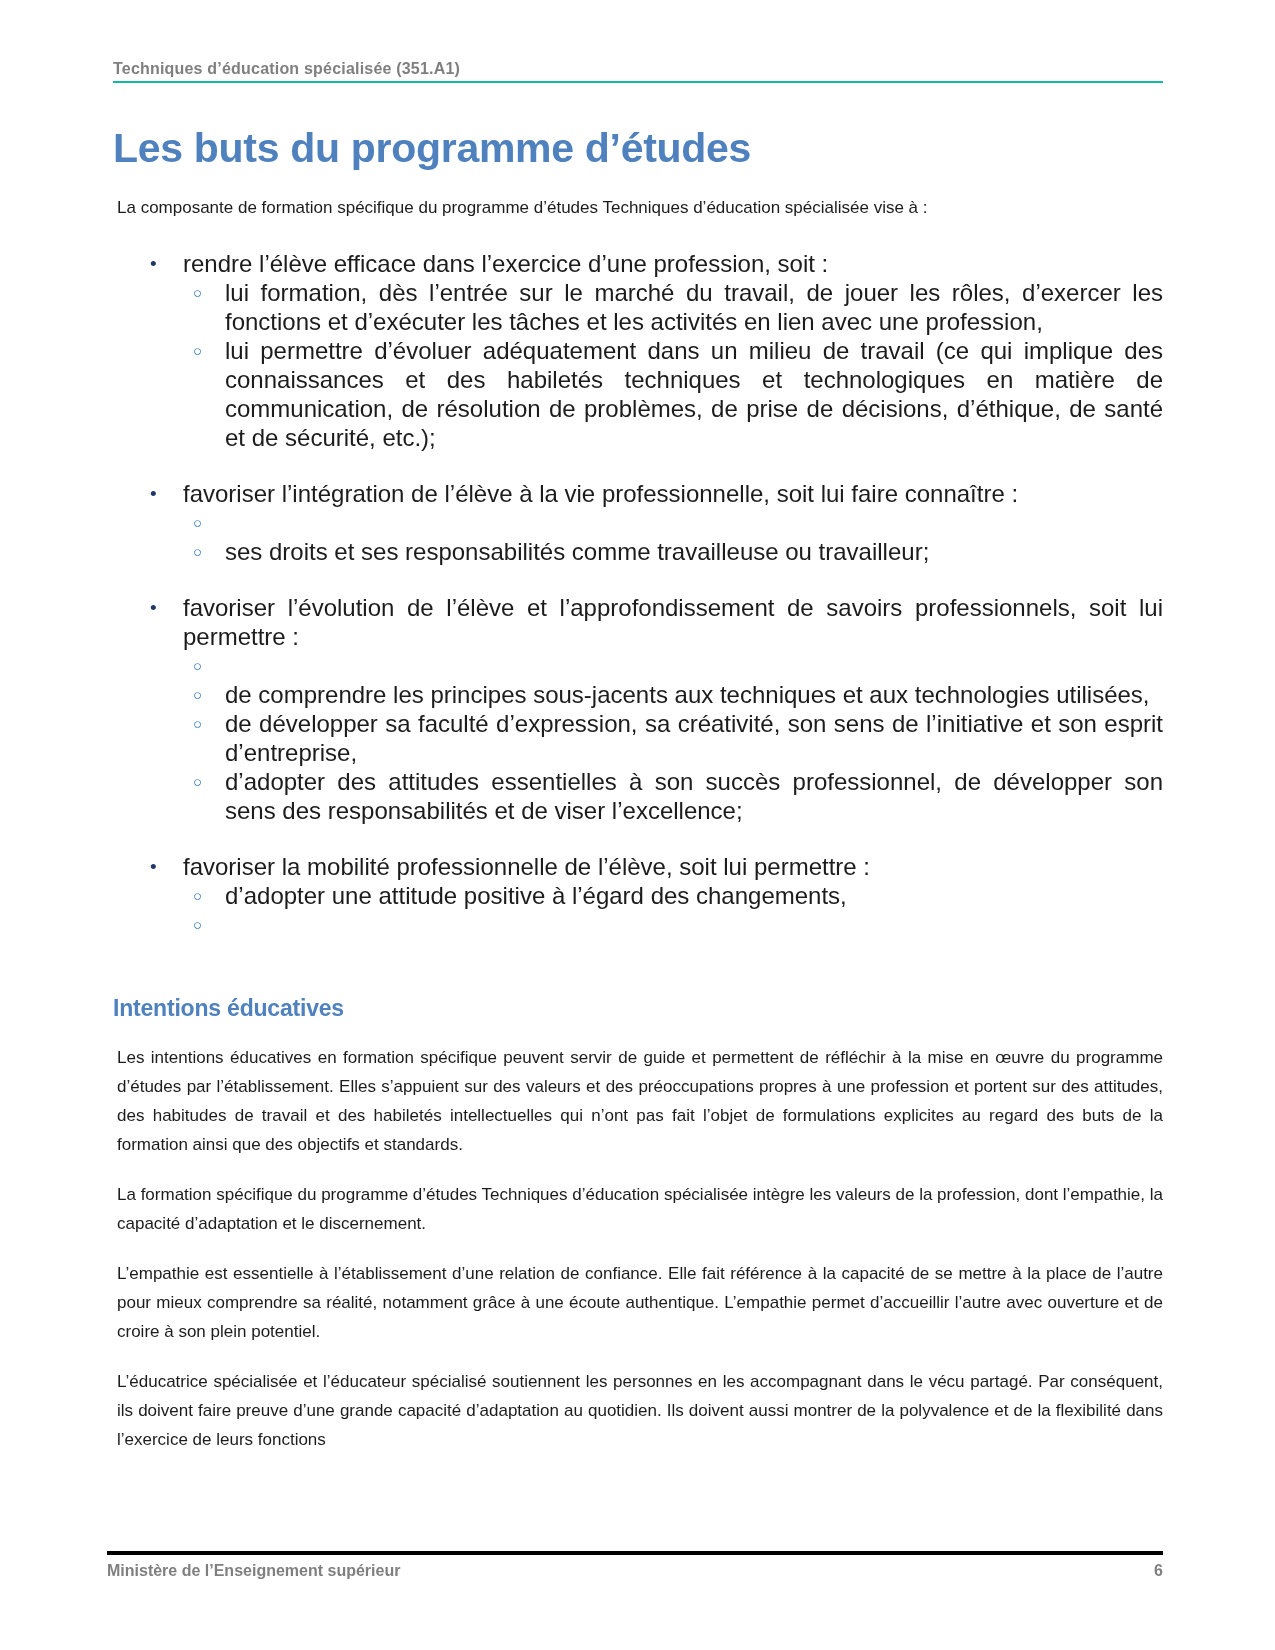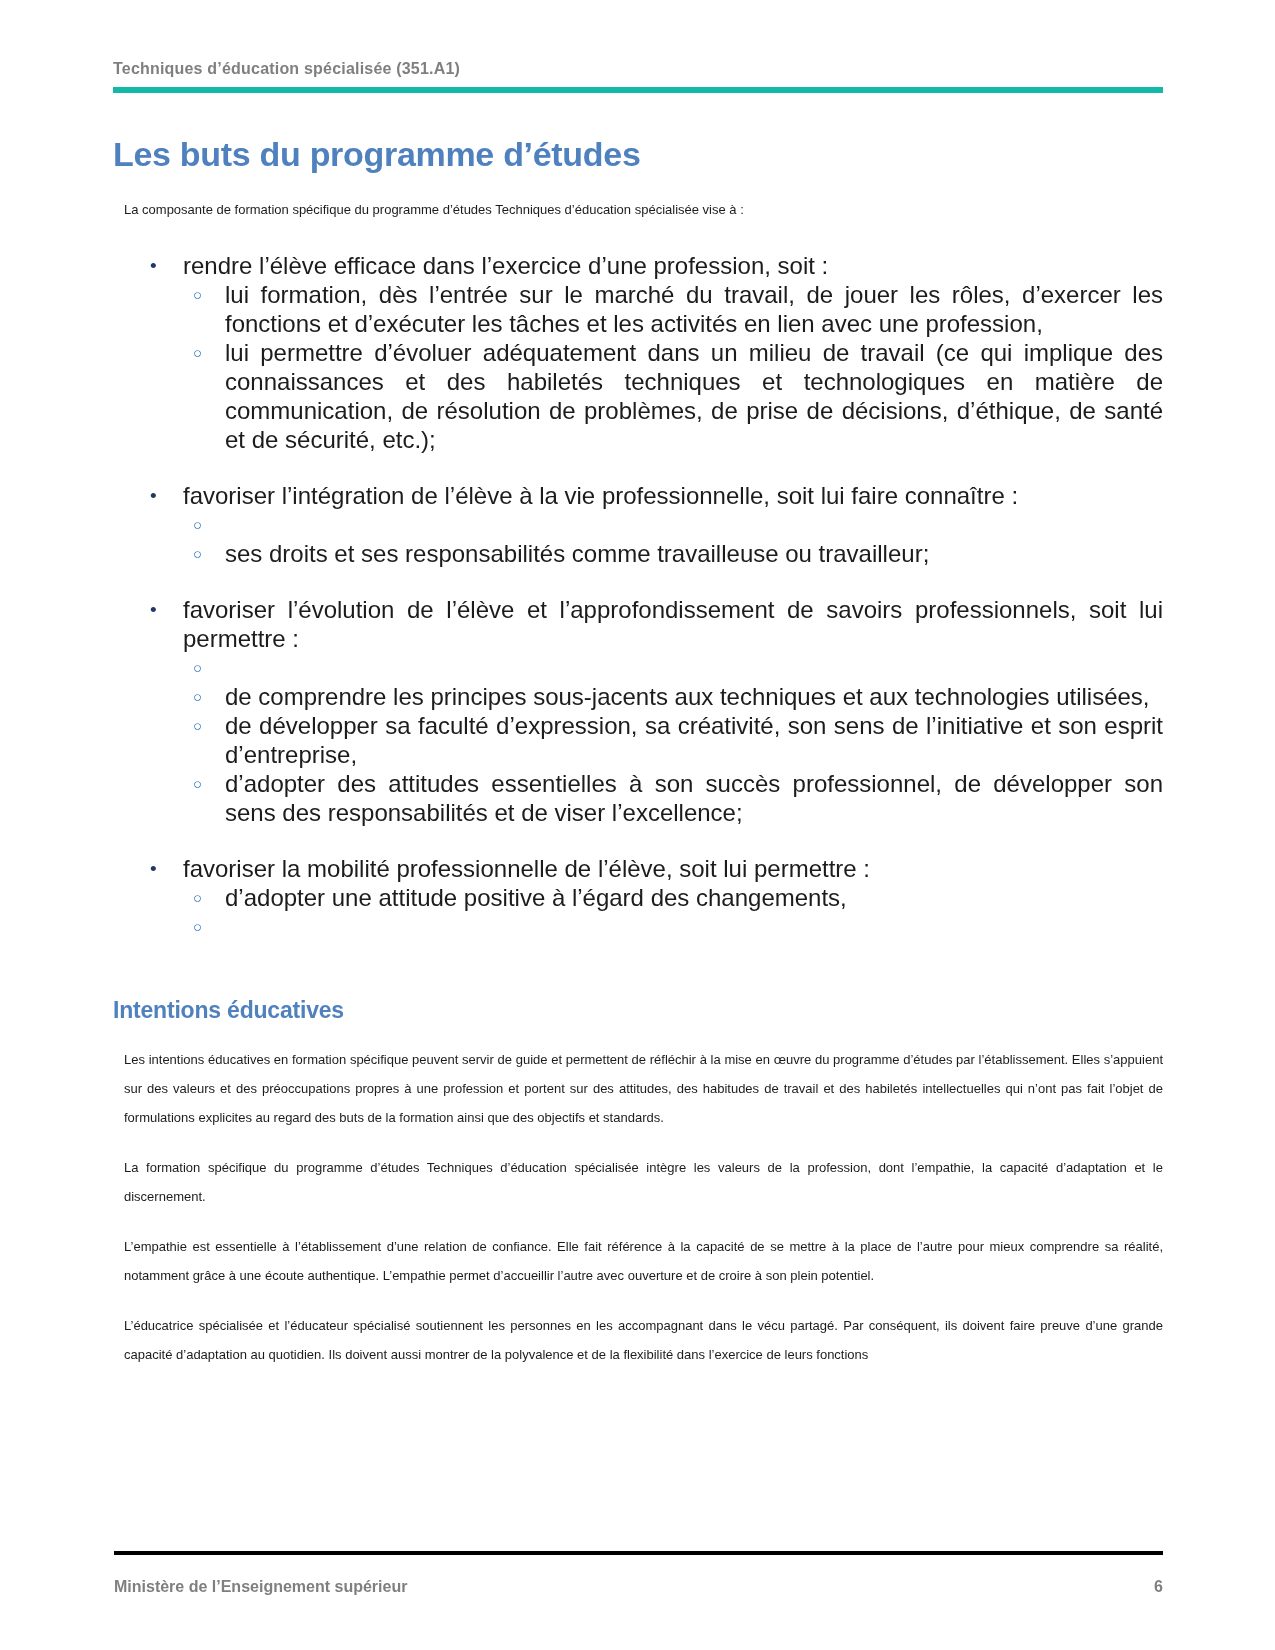--- a/index.html
+++ b/index.html
@@ -4,53 +4,53 @@
 <style>
   html,body{margin:0;padding:0;background:#ffffff;}
   .page{
     width:1275px;height:1650px;position:relative;background:#ffffff;
     box-sizing:border-box;padding:60px 112px 0 113px;
     font-family:"Liberation Sans",sans-serif;color:#1c1c1c;
     overflow:hidden;
   }
   .running-header{
     color:#7f7f7f;font-weight:bold;font-size:16px;
-    padding-bottom:9px;border-bottom:6px solid #14b8a6;
+    padding-bottom:3px;border-bottom:2px solid #14b8a6;
     letter-spacing:0.2px;
   }
   h1.page-title{
-    color:#4e81bd;font-size:34px;font-weight:bold;
+    color:#4e81bd;font-size:41px;font-weight:bold;
     margin:42px 0 0 0;letter-spacing:-0.3px;
   }
   h2.section-heading{
     color:#4e81bd;font-size:23px;font-weight:bold;
     margin:27px 0 0 0;letter-spacing:-0.2px;
   }
   h2.section-heading.second{margin-top:56px;}
   p.body-par{
-    font-size:13px;line-height:29px;text-align:justify;
-    margin:21px 0 0 11px;
+    font-size:17px;line-height:29px;text-align:justify;
+    margin:21px 0 0 4px;
   }
   .bullet-group{margin-top:27px;}
   .brow{display:flex;align-items:flex-start;}
   .brow .marker{
     flex:0 0 auto;text-align:left;line-height:29px;
   }
   .brow.l1 .marker{
     width:33px;margin-left:37px;color:#1f3864;font-size:19px;
   }
   .brow.l2 .marker{
     width:32px;margin-left:80px;color:#2e74b5;font-size:15px;line-height:29px;
   }
   .brow .btext{
     flex:1 1 auto;margin:0;font-size:24px;line-height:29px;text-align:justify;
   }
   .page-footer{
-    position:absolute;left:114px;right:112px;top:1551px;
-    border-top:4px solid #000000;padding-top:23px;
+    position:absolute;left:107px;right:112px;top:1551px;
+    border-top:4px solid #000000;padding-top:7px;
     display:flex;justify-content:space-between;align-items:baseline;
     color:#7f7f7f;font-weight:bold;font-size:16px;
   }
 </style>
 </head>
 <body>
 
 <div class="page">
 
   <div class="running-header">Techniques d’éducation spécialisée (351.A1)</div>

